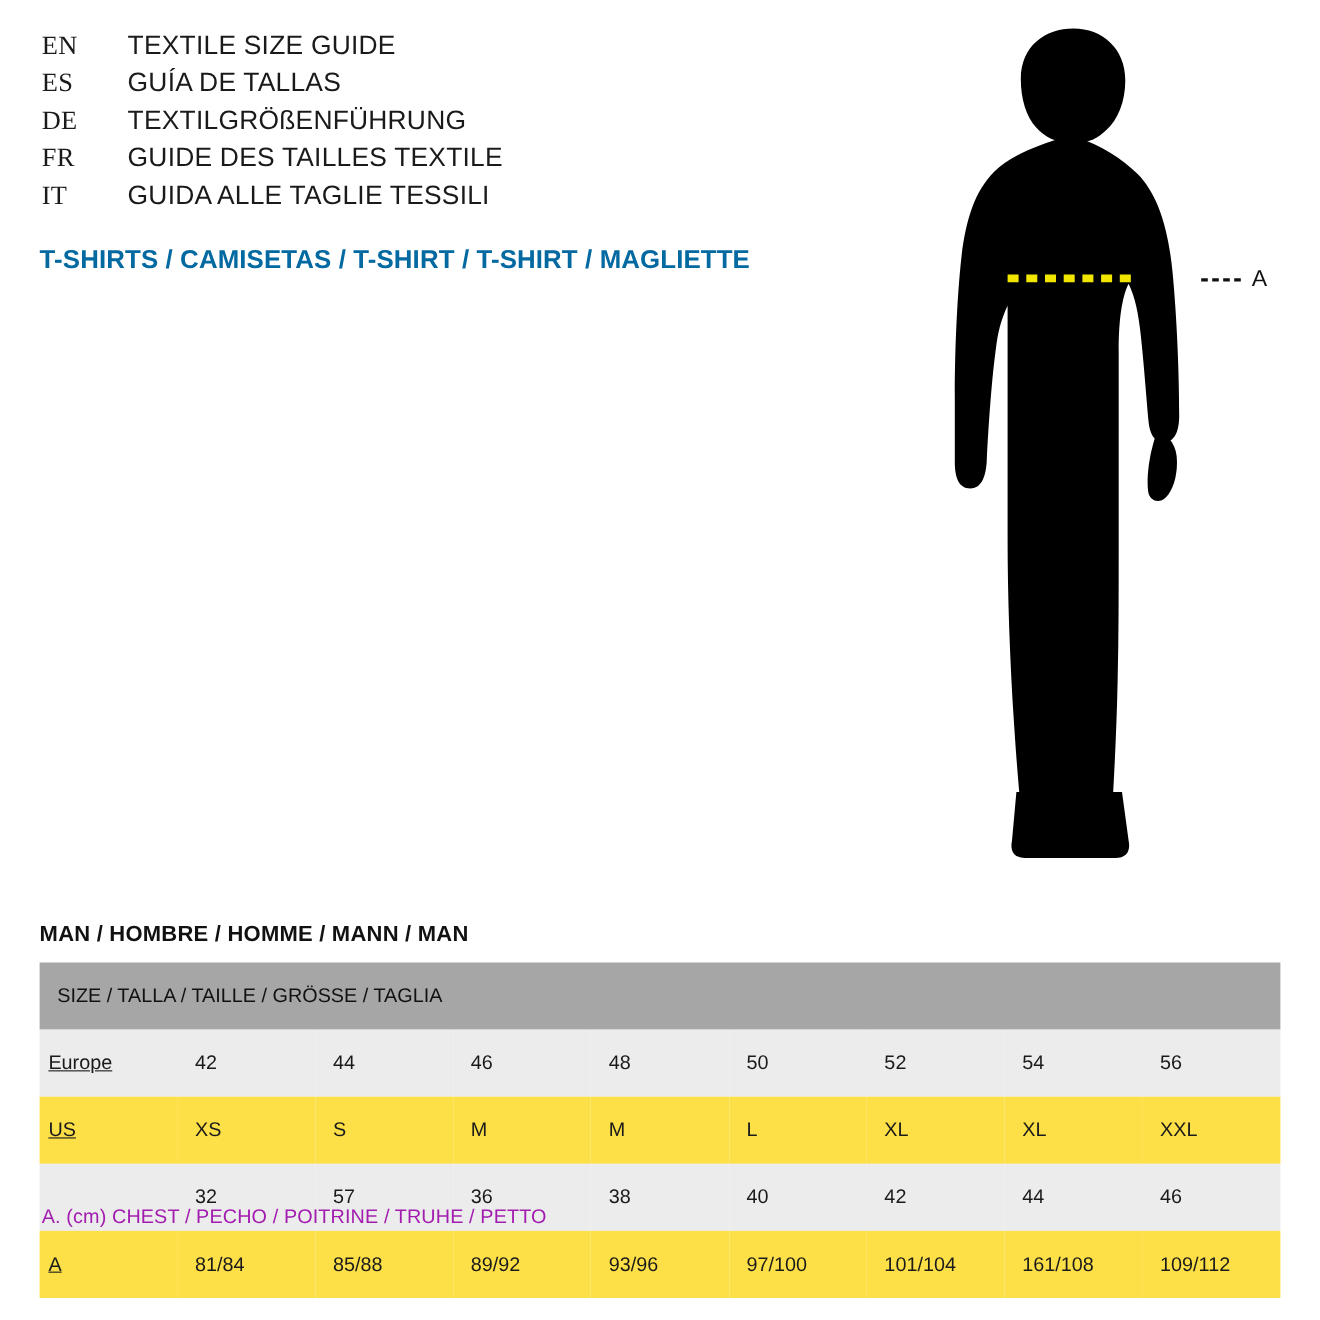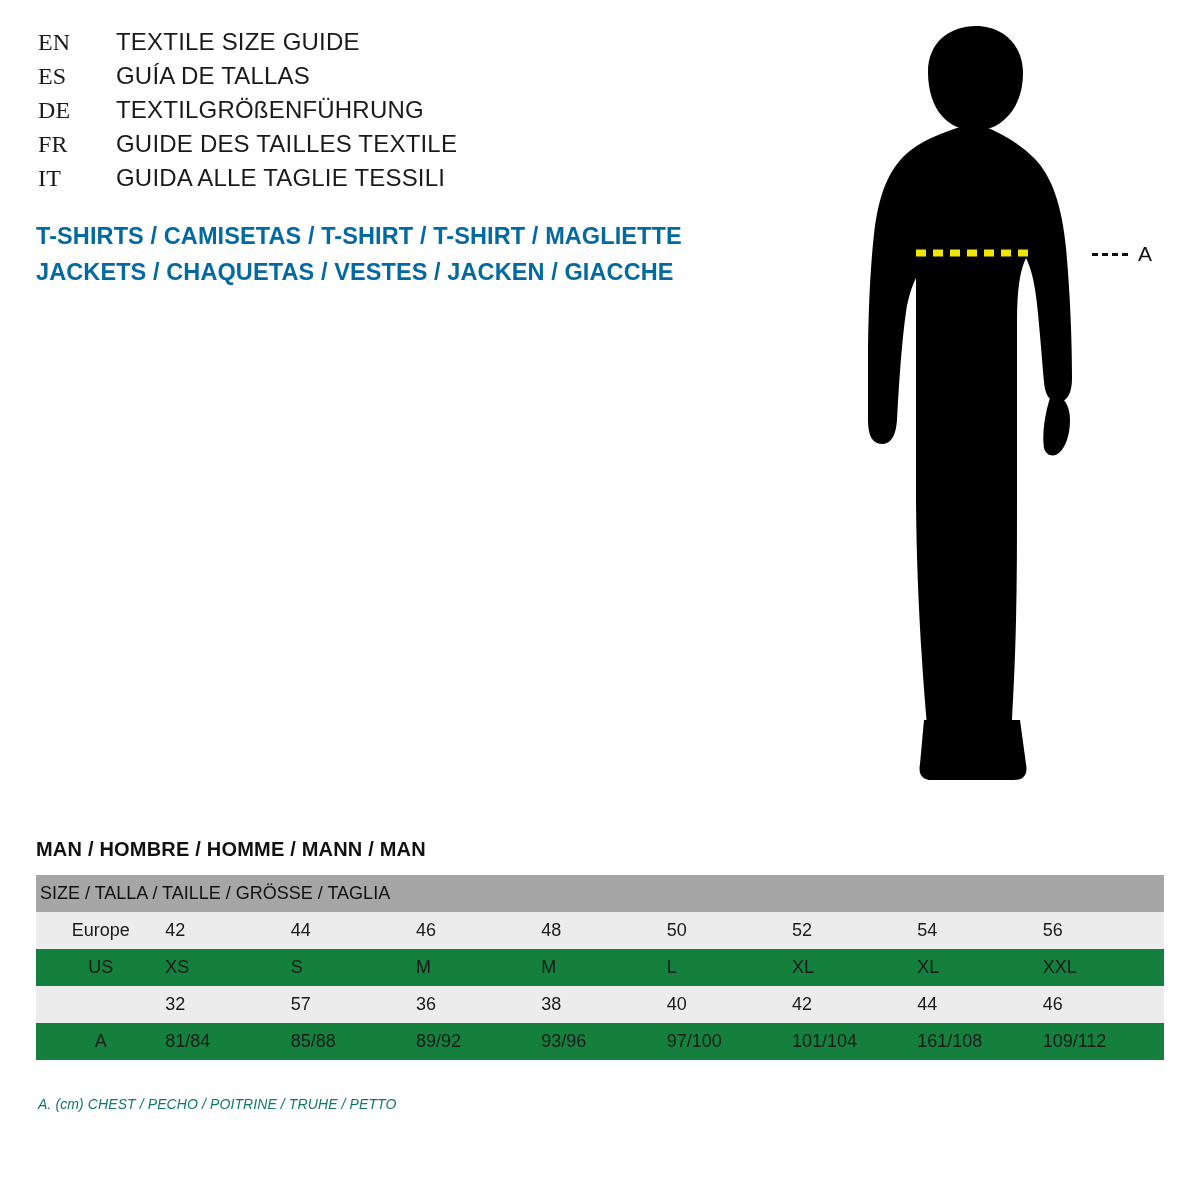--- a/index.html
+++ b/index.html
@@ -96,50 +96,50 @@
     margin-bottom: 14px;
     color: #111111;
   }
   table.size-table {
     border-collapse: collapse;
     width: 1128px;
     table-layout: fixed;
     font-size: 18px;
   }
   table.size-table td {
-    padding: 4px;
+    padding: 16px;
     height: 29px;
     vertical-align: middle;
   }
   .row-head td {
     background: #a6a6a6;
     color: #111111;
     font-size: 18px;
     padding-left: 8px;
   }
   .row-light td { background: #ececec; }
-  .row-dark td  { background: #15803d; }
+  .row-dark td  { background: #fde047; }
 
   .cell-label {
     width: 164px;
     padding-left: 8px !important;
-    text-align: center;
+    text-align: left;
+    text-decoration: underline;
   }
   .cell-val {
     text-align: left;
   }
 
   .footnote {
     position: absolute;
     left: 38px;
     top: 1096px;
-    font-size: 14px;
-    color: #0f766e;
+    font-size: 18px;
+    color: #a21caf;
     letter-spacing: 0.1px;
-    font-style: italic;
   }
 </style>
 </head>
 <body>
 
 <div class="lang-block">
   <div class="lang-row">
     <span class="lang-code">EN</span>
     <span class="lang-text">TEXTILE SIZE GUIDE</span>
   </div>
@@ -156,21 +156,20 @@
     <span class="lang-text">GUIDE DES TAILLES TEXTILE</span>
   </div>
   <div class="lang-row">
     <span class="lang-code">IT</span>
     <span class="lang-text">GUIDA ALLE TAGLIE TESSILI</span>
   </div>
 </div>
 
 <div class="category-block">
   <div class="category-line">T-SHIRTS / CAMISETAS / T-SHIRT / T-SHIRT / MAGLIETTE</div>
-  <div class="category-line">JACKETS / CHAQUETAS / VESTES / JACKEN / GIACCHE</div>
 </div>
 
 <div class="figure-wrap">
   <svg width="360" height="770" viewBox="0 0 360 770" xmlns="http://www.w3.org/2000/svg">
 
     <path fill="#000000" d="M108 52 C108 22 130 6 156 6 C182 6 203 24 203 53 C203 73 196 89 186 98 C178 106 170 110 156 110 C140 110 130 105 122 96 C113 86 108 70 108 52 Z"></path>
 
     <path fill="#000000" d="M150 104
       C122 112 98 122 84 136
       C66 154 58 180 54 214

